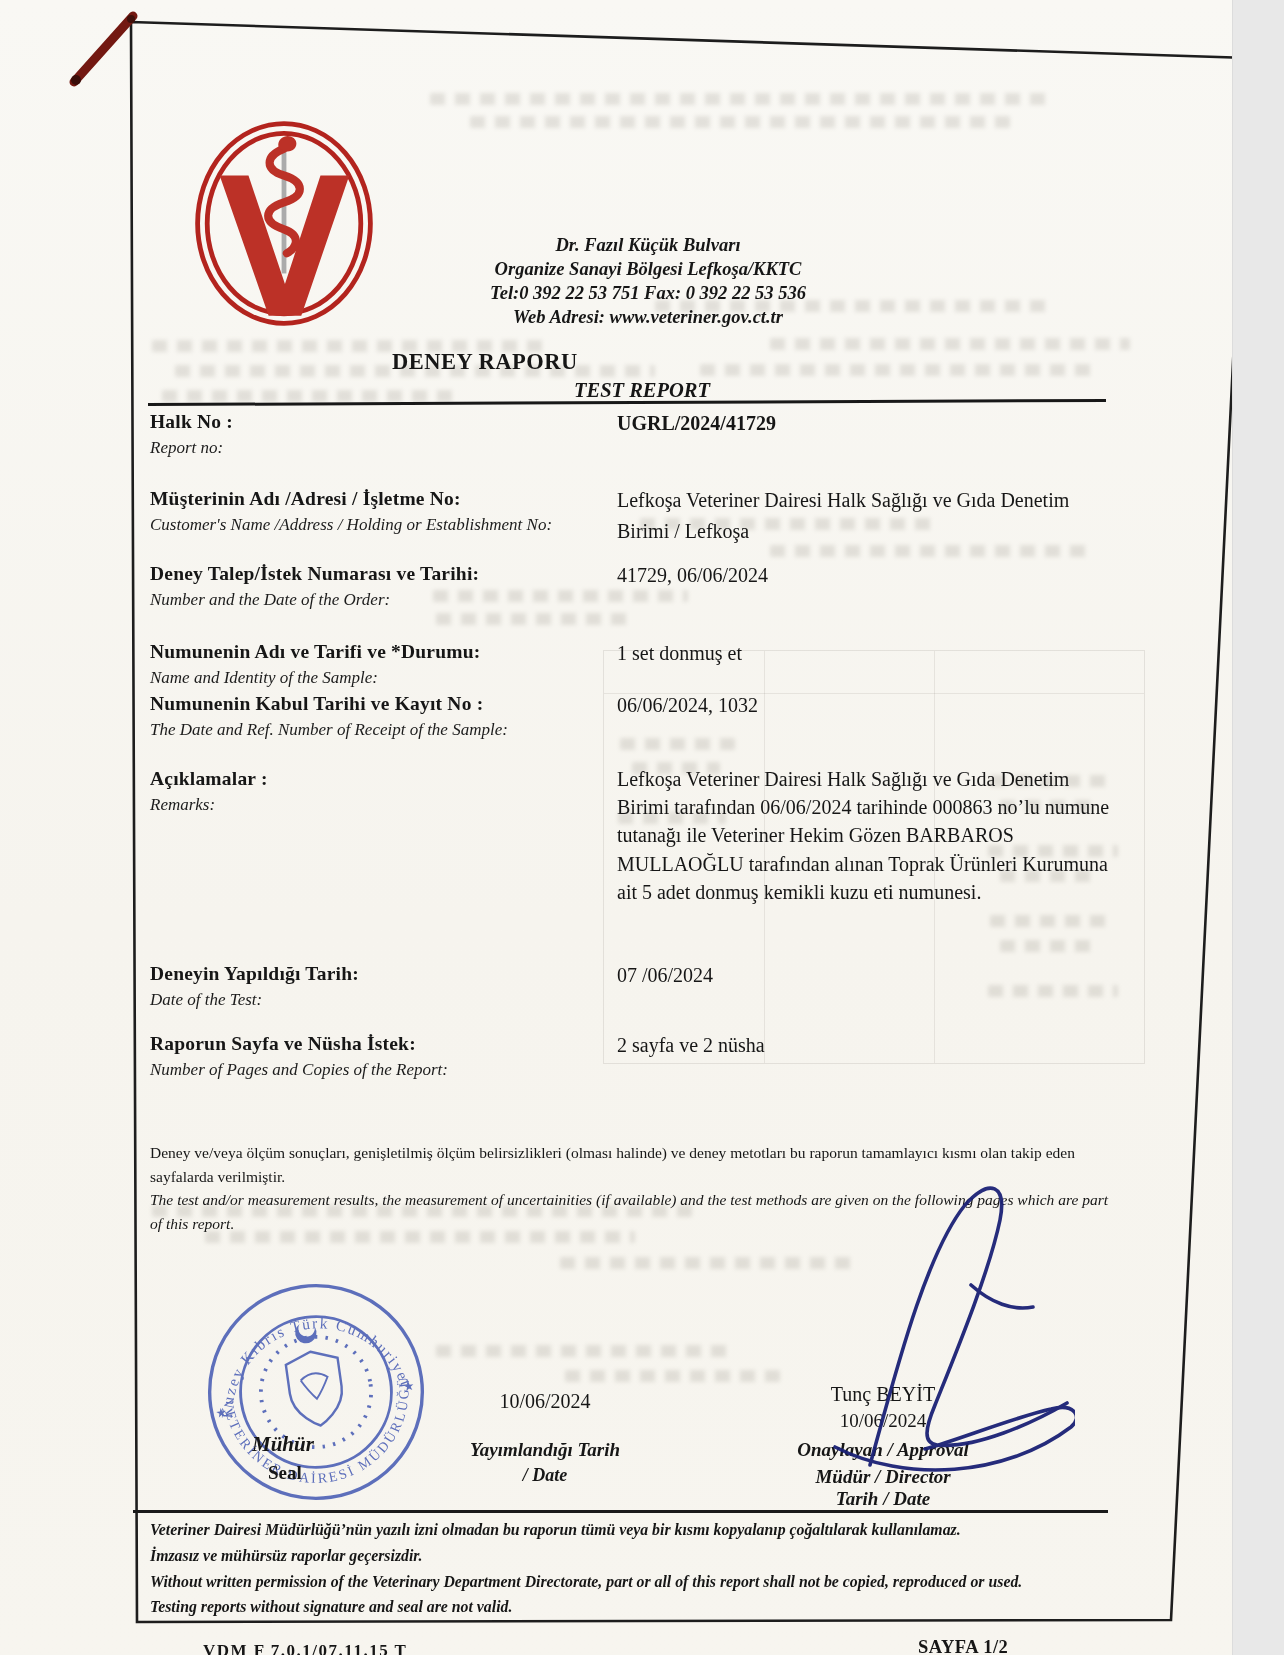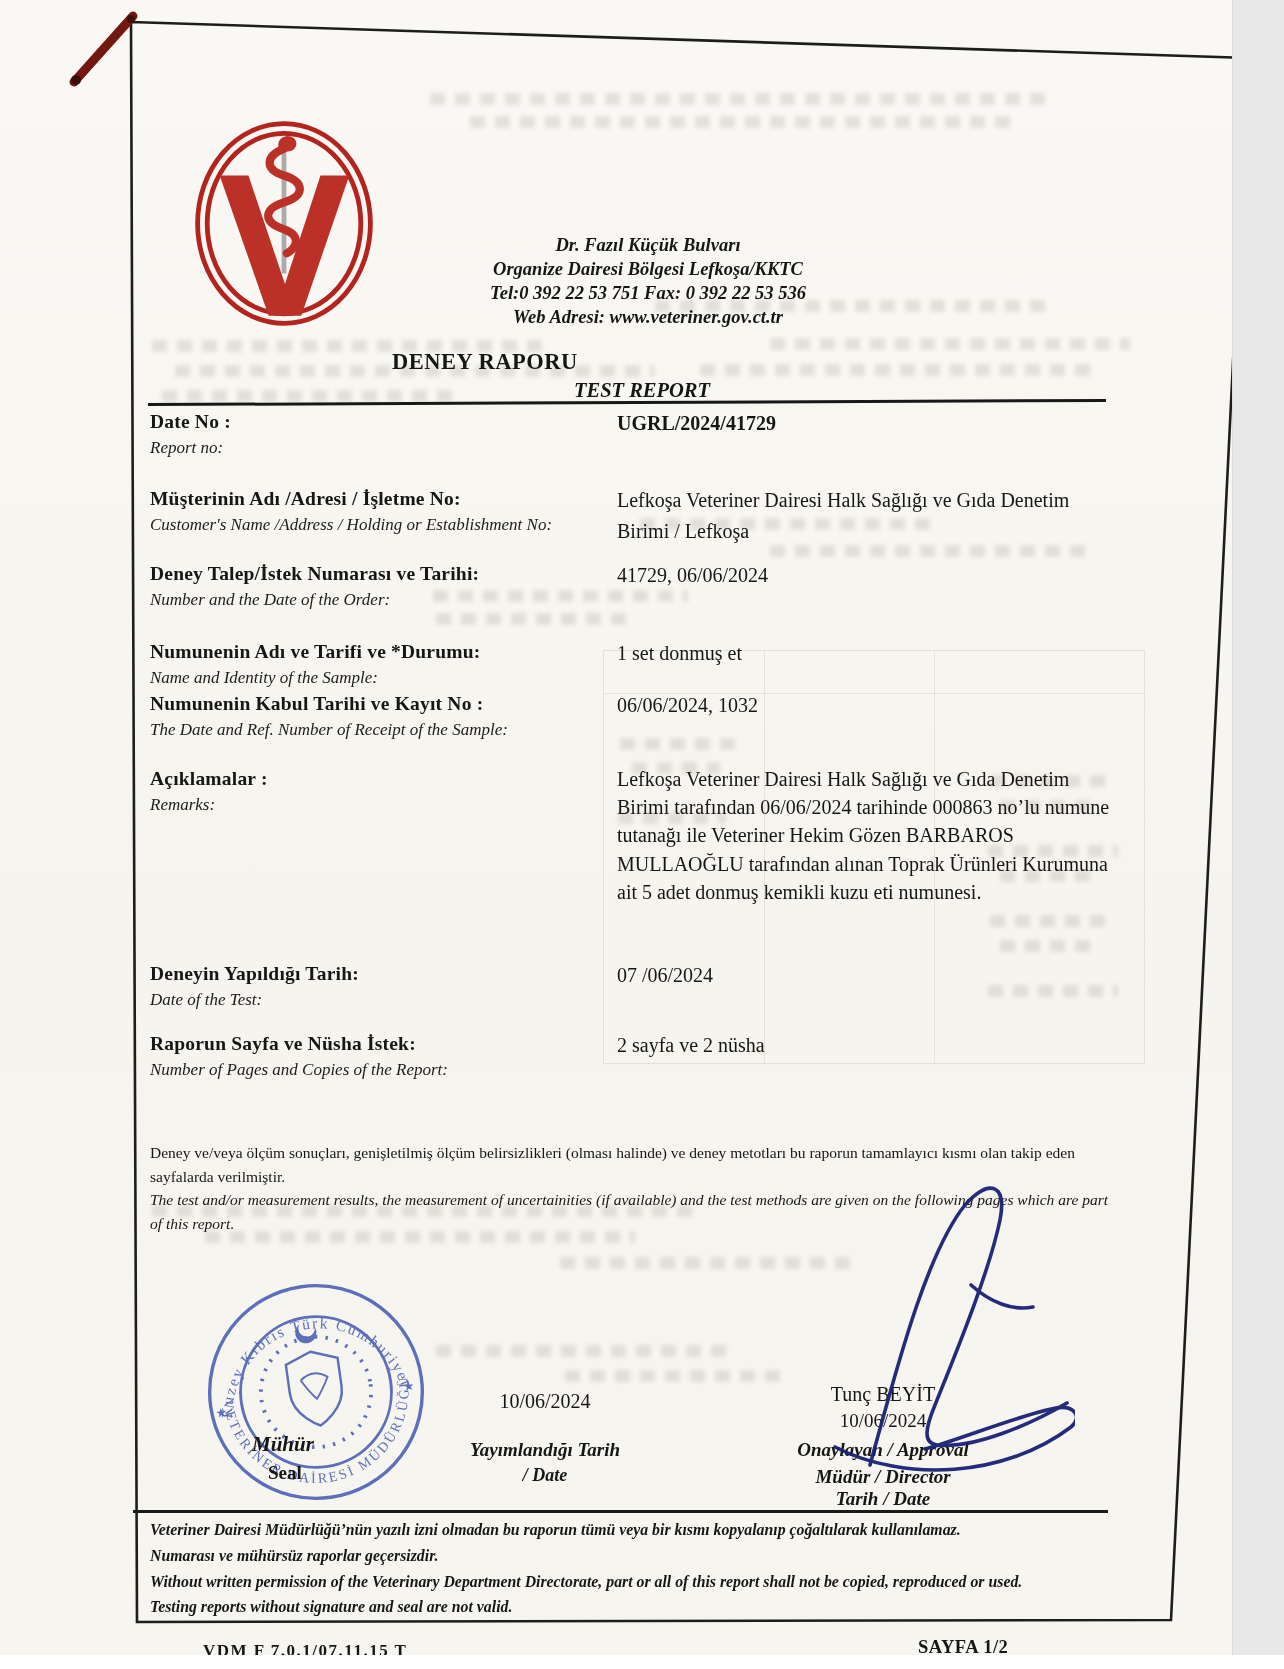--- a/index.html
+++ b/index.html
@@ -120,31 +120,31 @@
     <ellipse cx="100" cy="112" rx="80" ry="94" fill="none" stroke="#b3241e" stroke-width="5"></ellipse>
     <path d="M33 62 L63 62 L101 175 L138 62 L168 62 L118 208 L84 208 Z" fill="#bc3127"></path>
     <rect x="97.5" y="26" width="5" height="138" fill="#ababab"></rect>
     <path d="M100 34 c-20 8 -20 22 0 28 c22 7 22 21 0 28 c-22 7 -22 21 0 28 c17 6 15 18 3 25" fill="none" stroke="#bc3127" stroke-width="8.5" stroke-linecap="round"></path>
     <path d="M94 30 c0 -8 10 -12 16 -7 c6 5 2 14 -6 14 c-5 0 -10 -3 -10 -7 z" fill="#bc3127"></path>
   </svg>
 
 
   <div class="addr">
     <div>Dr. Fazıl Küçük Bulvarı</div>
-    <div>Organize Dairesi Bölgesi Lefkoşa/KKTC</div>
+    <div>Organize Sanayi Bölgesi Lefkoşa/KKTC</div>
     <div>Tel:0 392 22 53 751 Fax: 0 392 22 53 536</div>
     <div>Web Adresi: www.veteriner.gov.ct.tr</div>
   </div>
 
   <div class="title-tr">DENEY RAPORU</div>
   <div class="title-en">TEST REPORT</div>
   <div class="title-rule"></div>
 
   <div class="frow" style="top:411px;">
-    <div class="flt">Date No :</div>
+    <div class="flt">Halk No :</div>
     <div class="fle">Report no:</div>
     <div class="fval bold">UGRL/2024/41729</div>
   </div>
 
   <div class="frow" style="top:488px;">
     <div class="flt">Müşterinin Adı /Adresi / İşletme No:</div>
     <div class="fle">Customer's Name /Address / Holding or Establishment No:</div>
     <div class="fval">Lefkoşa Veteriner Dairesi Halk Sağlığı ve Gıda Denetim Birimi / Lefkoşa</div>
   </div>
 
@@ -233,21 +233,21 @@
     <g stroke="#1a2175" stroke-width="3.6" fill="none" stroke-linecap="round" opacity="0.95">
       <path d="M95 300 C 120 210, 150 90, 190 40 C 215 12, 232 20, 225 55 C 214 108, 180 190, 160 240 C 150 264, 148 278, 162 280 C 200 284, 258 258, 292 238"></path>
       <path d="M60 282 C 130 318, 230 312, 296 262 C 308 252, 300 238, 276 244 C 240 252, 180 276, 150 284"></path>
       <path d="M196 120 C 216 138, 238 146, 258 142"></path>
     </g>
   </svg>
 
   <div class="foot-rule"></div>
   <div class="foot">
     <div>Veteriner Dairesi Müdürlüğü’nün yazılı izni olmadan bu raporun tümü veya bir kısmı kopyalanıp çoğaltılarak kullanılamaz.</div>
-    <div>Numarası ve mühürsüz raporlar geçersizdir.</div>
+    <div>İmzasız ve mühürsüz raporlar geçersizdir.</div>
     <div>Without written  permission of the Veterinary Department Directorate, part or all of this report shall not be copied, reproduced or used.</div>
     <div>Testing reports without signature and seal are not valid.</div>
   </div>
 
   <div class="doccode">VDM F 7.0.1/07.11.15 T</div>
   <div class="pagenum">SAYFA 1/2</div>
 
   <div class="scan-right"></div>
   <div class="scan-bottom"></div>
 

